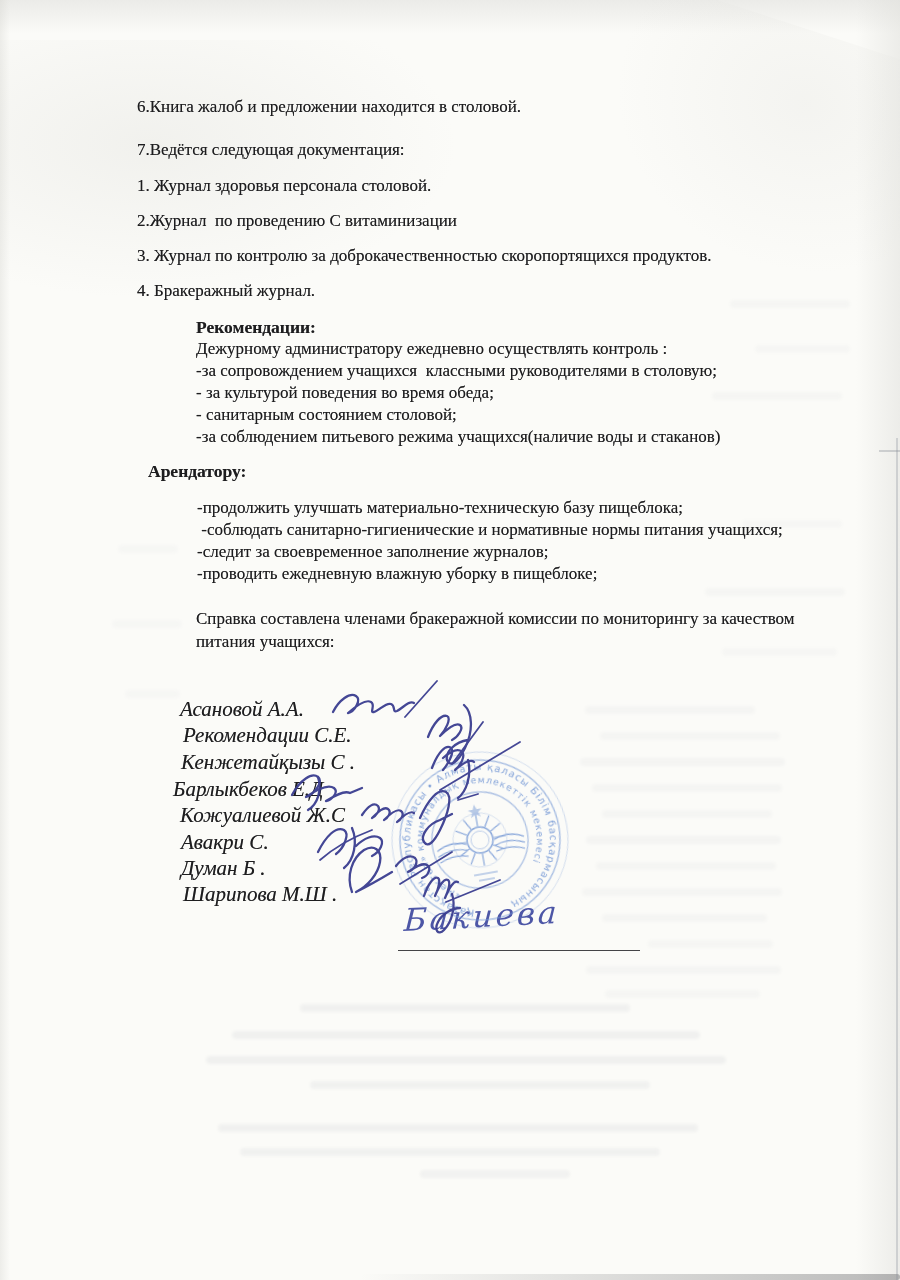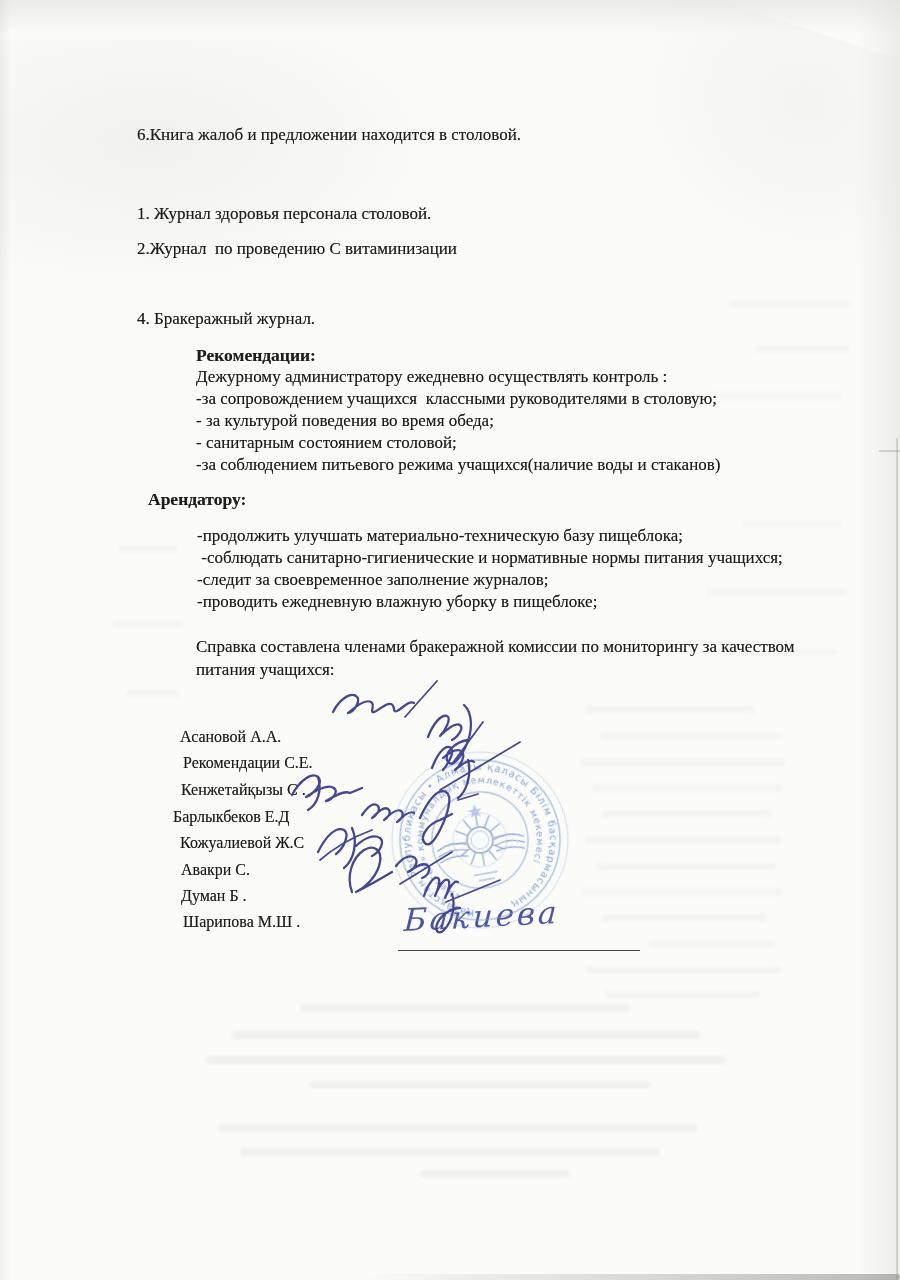--- a/index.html
+++ b/index.html
@@ -25,23 +25,23 @@
   .wash.bottomedge{left:360px;top:1274px;width:540px;height:6px;
     background:linear-gradient(to right, rgba(120,120,122,0), rgba(105,105,108,.45));
     border-radius:3px;}
   .scanline-v{position:absolute;left:896px;top:438px;width:2px;height:842px;
     background:rgba(140,145,155,.32);}
   .scanline-h{position:absolute;left:879px;top:450px;width:21px;height:2px;
     background:rgba(135,140,150,.35);}
 
   
   .tl{position:absolute;font-size:17px;line-height:22px;white-space:pre;
-      text-shadow:0 0 .5px rgba(25,25,30,.55);margin-top:28px;}
+      text-shadow:0 0 .5px rgba(25,25,30,.55);}
   .tl.bold{font-weight:bold;font-size:17.5px;}
-  .tl.name{font-size:16px;}
+  .tl.name{font-size:21px;font-style:italic;}
   .tl.ack{font-size:17.5px;}
 
   
   .ack-underline{position:absolute;left:398px;top:918px;width:242px;height:32px;
       border-bottom:1.8px solid rgba(35,35,40,.85);}
   .hand-name{
       position:absolute;left:404px;top:898px;
       font-family:"DejaVu Serif", serif;font-style:italic;
       font-size:31px;letter-spacing:3px;color:#3f49a0;
       transform:rotate(-3deg) skewX(-6deg);opacity:.92;}
@@ -61,22 +61,24 @@
   <div class="wash topstrip"></div>
   <div class="wash topleft"></div>
   <div class="wash topright"></div>
   <div class="wash rightband"></div>
   <div class="wash leftedge"></div>
   <div class="wash bottomedge"></div>
   <div class="scanline-v"></div>
   <div class="scanline-h"></div>
 
   <div class="tl" style="left:137px;top:96px">6.Книга жалоб и предложении находится в столовой.</div>
+  <div class="tl" style="left:137px;top:139px">7.Ведётся следующая документация:</div>
   <div class="tl" style="left:137px;top:175px">1. Журнал здоровья персонала столовой.</div>
   <div class="tl" style="left:137px;top:210px">2.Журнал  по проведению С витаминизации</div>
+  <div class="tl" style="left:137px;top:245px">3. Журнал по контролю за доброкачественностью скоропортящихся продуктов.</div>
   <div class="tl" style="left:137px;top:280px">4. Бракеражный журнал.</div>
 
   <div class="tl bold" style="left:196px;top:316px">Рекомендации:</div>
   <div class="tl" style="left:196px;top:338px">Дежурному администратору ежедневно осуществлять контроль :</div>
   <div class="tl" style="left:196px;top:360px">-за сопровождением учащихся  классными руководителями в столовую;</div>
   <div class="tl" style="left:196px;top:382px">- за культурой поведения во время обеда;</div>
   <div class="tl" style="left:196px;top:404px">- санитарным состоянием столовой;</div>
   <div class="tl" style="left:196px;top:426px">-за соблюдением питьевого режима учащихся(наличие воды и стаканов)</div>
 
   <div class="tl bold" style="left:148px;top:460px">Арендатору:</div>

